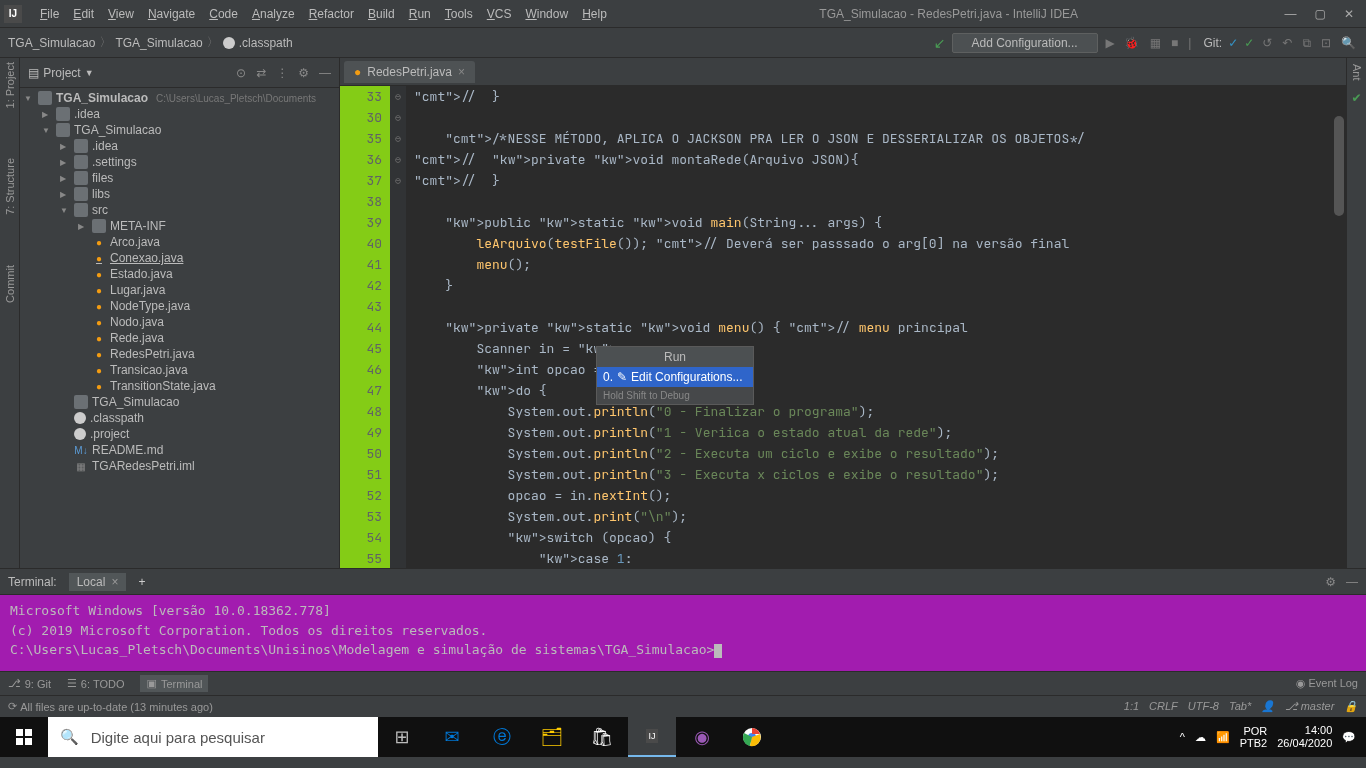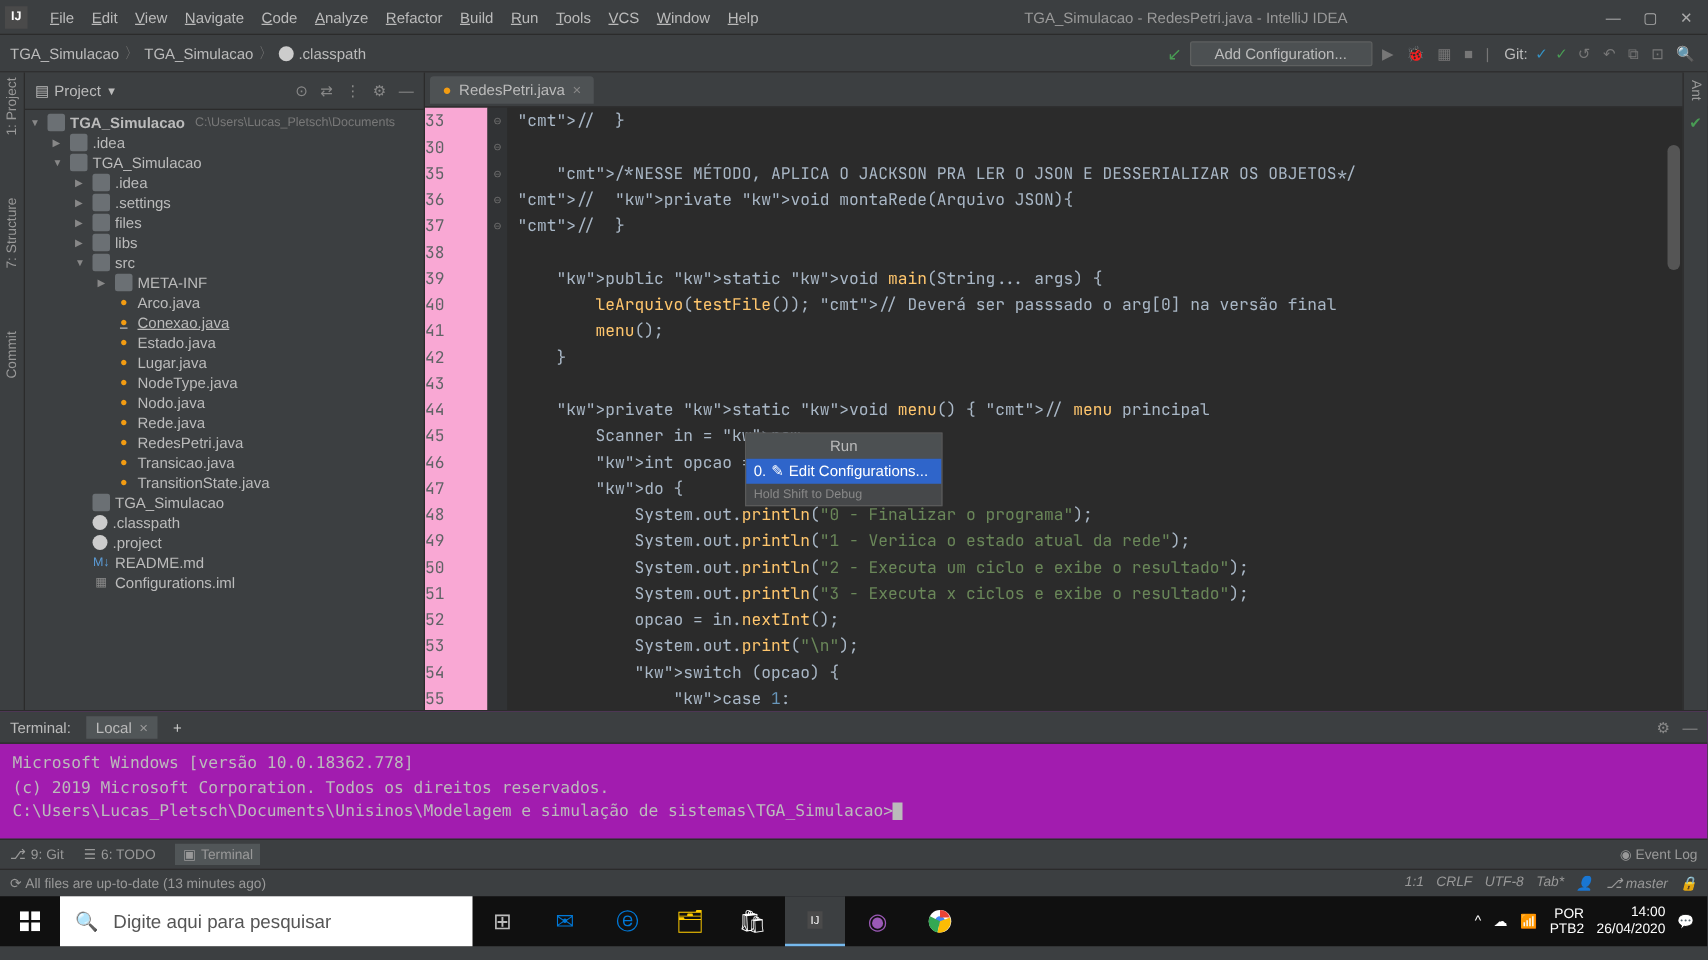--- a/index.html
+++ b/index.html
@@ -50,21 +50,21 @@
 
 
 .editor-wrap { flex: 1; display: flex; flex-direction: column; background: #2b2b2b; position: relative; }
 .right-stripe { position: absolute; right: 0; top: 0; bottom: 0; width: 20px; background: #3c3f41; border-left: 1px solid #2b2b2b; display:flex; flex-direction:column; align-items:center; padding-top:6px; }
 .right-stripe .ant { writing-mode: vertical-rl; font-size:11px; color:#999; }
 .right-stripe .chk { color:#499c54; margin-top:10px; }
 .tabs { height: 28px; background: #3c3f41; display: flex; align-items: center; padding-left: 4px; border-bottom: 1px solid #2b2b2b; }
 .tab { background: #4e5254; padding: 4px 10px; display: flex; align-items: center; gap: 6px; font-size: 12px; border-radius: 3px 3px 0 0; }
 .tab .close { color: #888; }
 .code-area { flex: 1; display: flex; font-family: "Consolas", "JetBrains Mono", monospace; font-size: 13px; line-height: 21px; overflow: hidden; position: relative; }
-.gutter { width: 50px; background: #f9a8d4; color: #606366; padding: 0 8px 0 0; }
+.gutter { width: 50px; background: #84cc16; color: #606366; text-align: right; padding: 0 8px 0 0; }
 .fold-gutter { width: 16px; background: #313335; color: #606366; }
 .fold-gutter div { text-align: center; color: #6b6b6b; font-size: 10px; }
 .code { flex: 1; background: #2b2b2b; padding-left: 8px; white-space: pre; color: #a9b7c6; overflow: hidden; }
 .str { color: #6a8759; }
 .num { color: #6897bb; }
 .fn { color: #ffc66d; }
 .scrollbar { position: absolute; right: 22px; top: 30px; width: 10px; height: 100px; background: #555; border-radius: 5px; }
 
 
 .run-popup { position: absolute; left: 596px; top: 346px; width: 158px; background: #46484a; border: 1px solid #5a5a5a; z-index: 100; font-size: 12px; }
@@ -295,21 +295,21 @@
           <span>.project</span>
         </div>
         <div class="tree-row" style="padding-left: 40px;">
           <span class="arrow"></span>
           <span class="fico" style="color:#5b9bd5">M↓</span>
           <span>README.md</span>
         </div>
         <div class="tree-row" style="padding-left: 40px;">
           <span class="arrow"></span>
           <span class="fico" style="color:#888">▦</span>
-          <span>Configurations.iml</span>
+          <span>TGARedesPetri.iml</span>
         </div>
       </div>
   </div>
 
   <div class="editor-wrap">
     <div class="tabs">
       <div class="tab">
         <span style="color:#f39c12">●</span>
         <span>RedesPetri.java</span>
         <span class="close">×</span>

